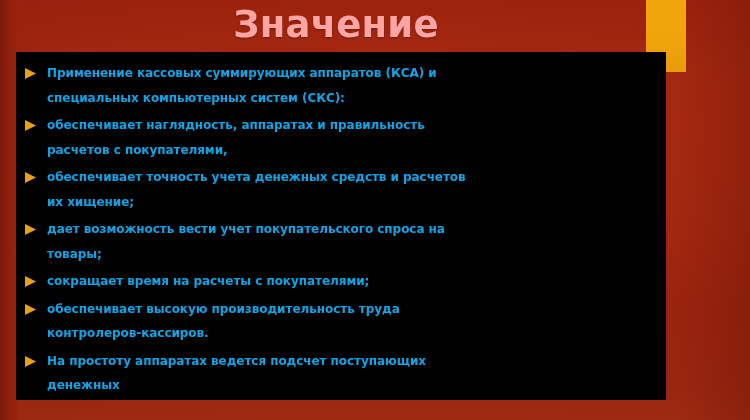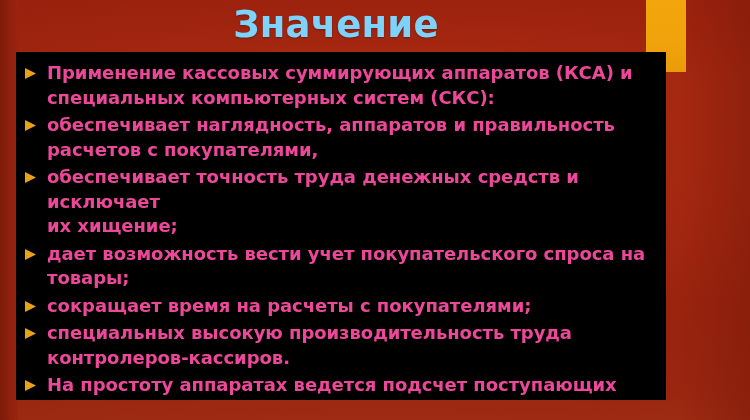--- a/index.html
+++ b/index.html
@@ -55,21 +55,21 @@
     background: linear-gradient(180deg, #f3a50c 0%, #f0a30b 60%, #e99c08 100%);
   }
 
   
   .title {
     position: absolute;
     left: 0;
     top: 2px;
     width: 672px;
     text-align: center;
-    color: #7dd3fc;
+    color: #fca5a5;
     font-size: 37px;
     font-weight: 700;
     letter-spacing: 0.2px;
     line-height: 46px;
     font-family: "DejaVu Sans", sans-serif;
     text-shadow: 0 1px 2px rgba(0,0,0,0.30);
     white-space: nowrap;
   }
 
   
@@ -98,22 +98,22 @@
   .bullet-marker {
     flex: 0 0 auto;
     width: 13px;
     height: 13px;
     margin-top: 6px;
     margin-right: 10px;
     margin-left: 2px;
   }
   .bullet-marker svg { display: block; }
   .bullet-text {
-    color: #ec4899;
-    font-size: 18px;
+    color: #0ea5e9;
+    font-size: 12px;
     font-weight: 700;
     line-height: 24.5px;
     letter-spacing: -0.05px;
     font-family: "DejaVu Sans", sans-serif;
     white-space: pre-line;
   }
 </style>
 </head>
 <body>
 
@@ -140,31 +140,31 @@
         <span class="bullet-text">Применение кассовых суммирующих аппаратов (КСА) и
 специальных компьютерных систем (СКС):</span>
       </li>
 
       <li class="bullet-item">
         <span class="bullet-marker">
           <svg width="13" height="13" viewBox="0 0 13 13">
               <polygon points="1,1 12,6.5 1,12" fill="#e9a117"></polygon>
             </svg>
         </span>
-        <span class="bullet-text">обеспечивает наглядность, аппаратов и правильность
+        <span class="bullet-text">обеспечивает наглядность, аппаратах и правильность
 расчетов с покупателями,</span>
       </li>
 
       <li class="bullet-item">
         <span class="bullet-marker">
           <svg width="13" height="13" viewBox="0 0 13 13">
               <polygon points="1,1 12,6.5 1,12" fill="#e9a117"></polygon>
             </svg>
         </span>
-        <span class="bullet-text">обеспечивает точность труда денежных средств и исключает
+        <span class="bullet-text">обеспечивает точность учета денежных средств и расчетов
 их хищение;</span>
       </li>
 
       <li class="bullet-item">
         <span class="bullet-marker">
           <svg width="13" height="13" viewBox="0 0 13 13">
               <polygon points="1,1 12,6.5 1,12" fill="#e9a117"></polygon>
             </svg>
         </span>
         <span class="bullet-text">дает возможность вести учет покупательского спроса на
@@ -179,21 +179,21 @@
         </span>
         <span class="bullet-text">сокращает время на расчеты с покупателями;</span>
       </li>
 
       <li class="bullet-item">
         <span class="bullet-marker">
           <svg width="13" height="13" viewBox="0 0 13 13">
               <polygon points="1,1 12,6.5 1,12" fill="#e9a117"></polygon>
             </svg>
         </span>
-        <span class="bullet-text">специальных  высокую производительность труда
+        <span class="bullet-text">обеспечивает  высокую производительность труда
 контролеров-кассиров.</span>
       </li>
 
       <li class="bullet-item">
         <span class="bullet-marker">
           <svg width="13" height="13" viewBox="0 0 13 13">
               <polygon points="1,1 12,6.5 1,12" fill="#e9a117"></polygon>
             </svg>
         </span>
         <span class="bullet-text">На простоту аппаратах ведется подсчет поступающих

